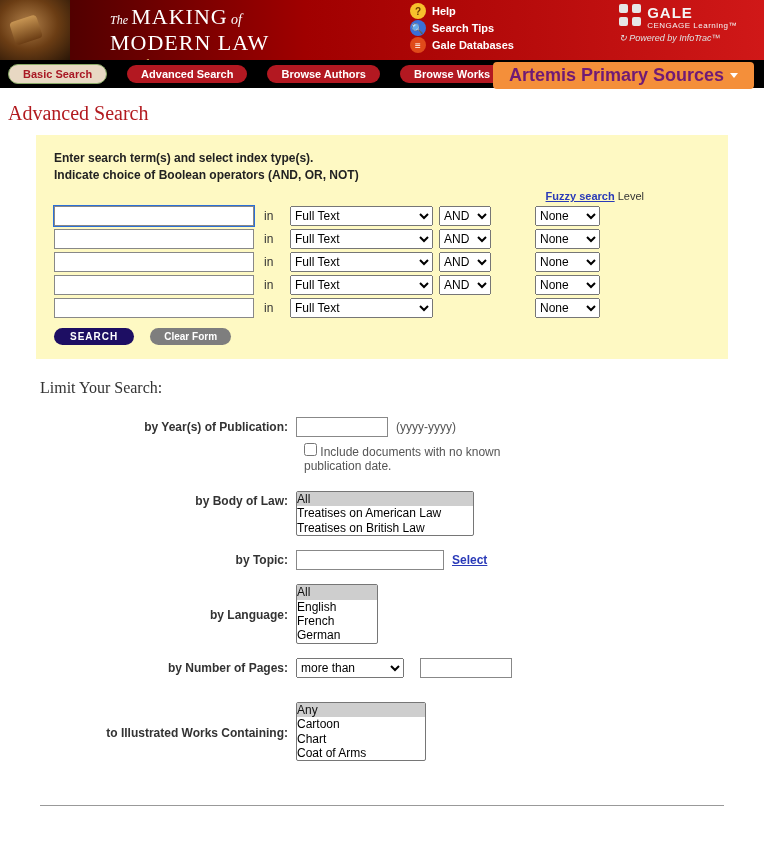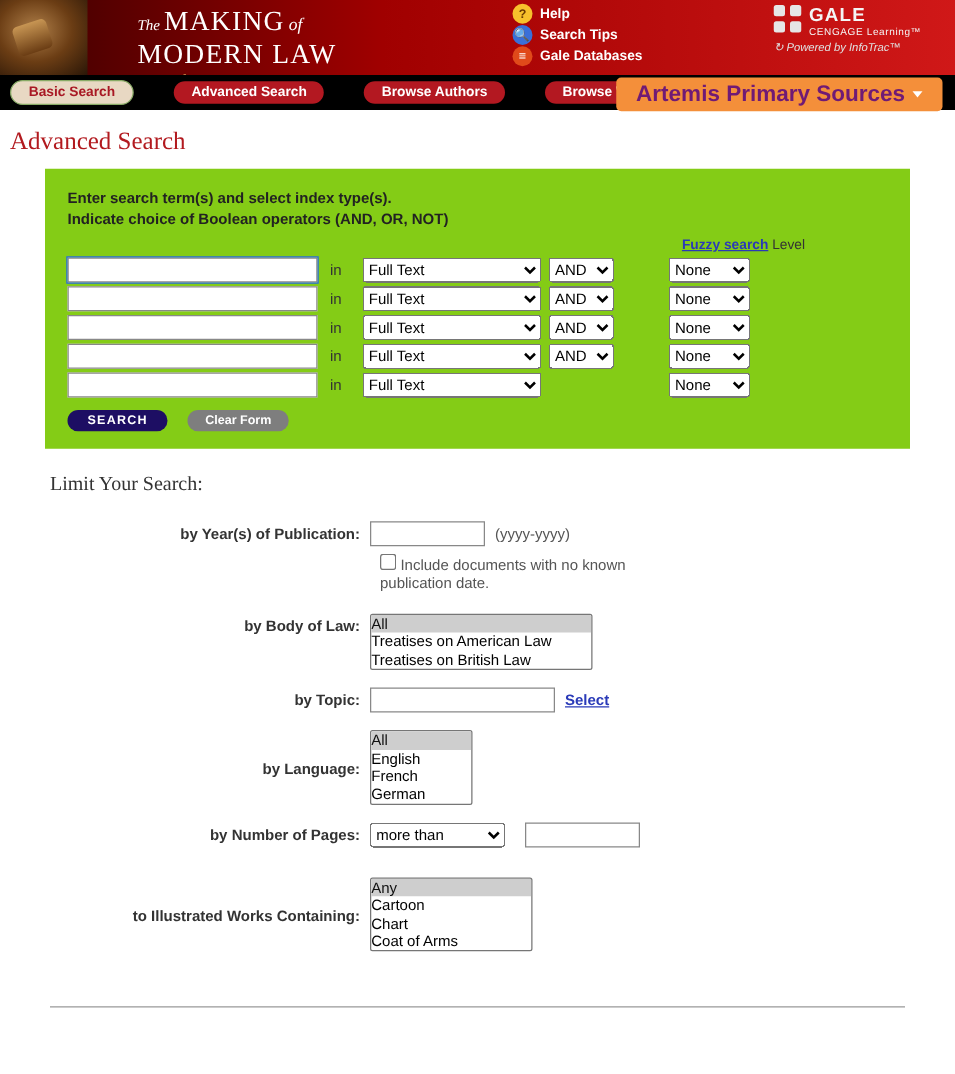--- a/index.html
+++ b/index.html
@@ -17,28 +17,28 @@
   .help-links a { display:block; color:#fff; font-weight:bold; text-decoration:none; padding:2px 0 3px 22px; position:relative; }
   .hl-icon { position:absolute; left:0; top:0; width:16px; height:16px; border-radius:50%; display:flex; align-items:center; justify-content:center; font-size:10px; }
   .gale { position:absolute; right:27px; top:4px; color:#f4f4f4; font-size:11px; text-align:left; }
   .gale-logo { display:flex; align-items:flex-start; gap:6px; }
   .gale-flower { width:22px; height:22px; position:relative; }
   .gale-flower span { position:absolute; width:9px; height:9px; background:#e6e6e6; border-radius:2px; }
   .gale-text { font-size:15px; font-weight:bold; letter-spacing:1px; }
   .gale-sub { font-size:8px; letter-spacing:0.5px; }
   .infotrac { font-size:9px; font-style:italic; color:#e0e0e0; margin-top:3px; }
   .infotrac::before { content:"↻ "; color:#e0e0e0; }
-  .navbar { background:#000; height:28px; display:flex; align-items:center; padding:0 8px; gap:32px; position:relative; }
+  .navbar { background:#000; height:28px; display:flex; align-items:center; padding:0 8px; gap:20px; position:relative; }
   .pill { border-radius:12px; padding:3px 14px; font-size:11px; font-weight:bold; cursor:pointer; }
   .pill-active { background:#e8d8c3; color:#a81824; border:1px solid #8a6; }
   .pill-red { background:#b31821; color:#fff; }
   .artemis { position:absolute; right:10px; top:2px; background:#f48f3a; color:#701a75; font-weight:bold; font-size:18px; padding:3px 16px; border-radius:4px; display:flex; align-items:center; gap:6px; cursor:pointer;}
   .artemis .caret { width:0;height:0;border-left:4px solid transparent;border-right:4px solid transparent;border-top:5px solid #fff; }
   h1.page-title { color:#b21a1f; font-family: Georgia, serif; font-weight:normal; font-size:20px; padding:14px 0 10px 8px; }
-  .searchbox { background:#84cc16; margin:0 36px; padding:16px 18px 14px 18px; }
+  .searchbox { background:#fef9c3; margin:0 36px; padding:16px 18px 14px 18px; }
   .instr { font-size:12px; font-weight:bold; margin-bottom:3px; color:#222; }
   .fuzzy { text-align:right; font-size:11px; margin:8px 66px 4px 0; }
   .fuzzy a { color:#2a3ab8; text-decoration:underline; font-weight:bold; }
   .row { display:flex; align-items:center; gap:6px; margin-bottom:3px; }
   .term-input { width:200px; height:20px; border:1px solid #888; padding:1px 4px; font-size:12px; }
   .in { font-size:12px; margin:0 6px 0 4px; width:14px; }
   .field-select { width:143px; height:20px; font-size:12px; }
   .bool-select { width:52px; height:20px; font-size:12px; }
   .spacer { width:32px; }
   .fuzzy-select { width:65px; height:20px; font-size:12px; }

